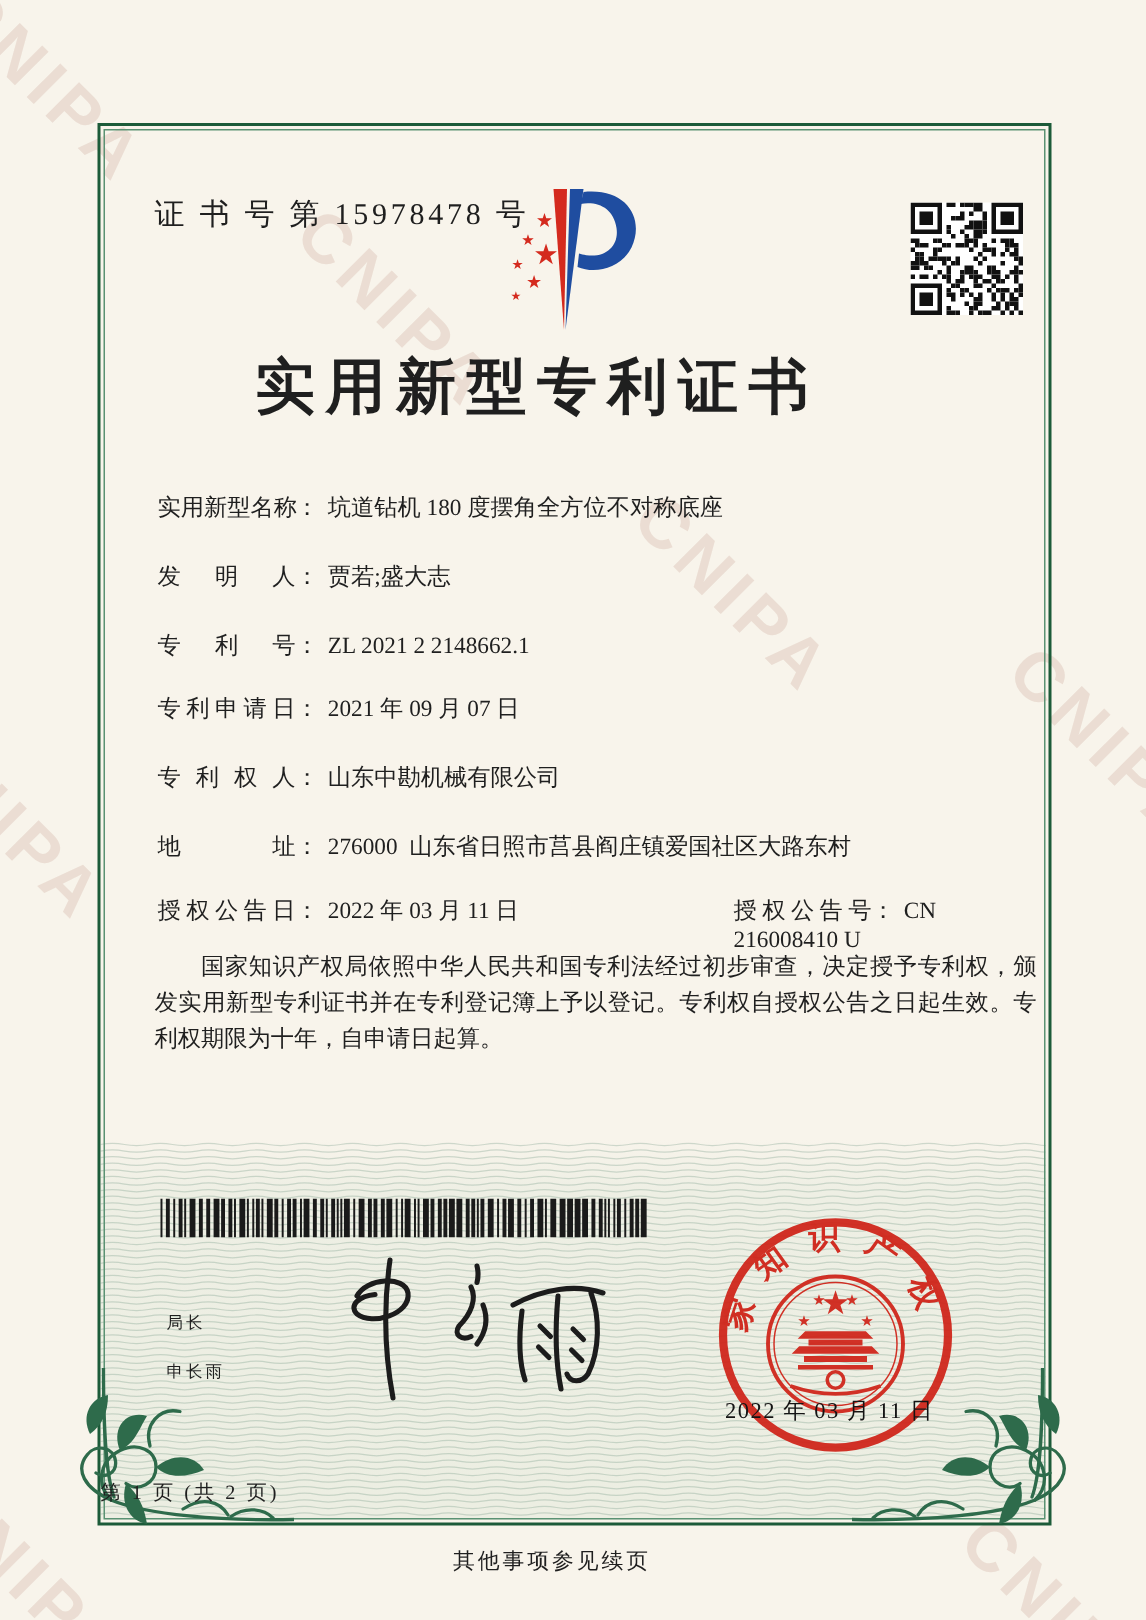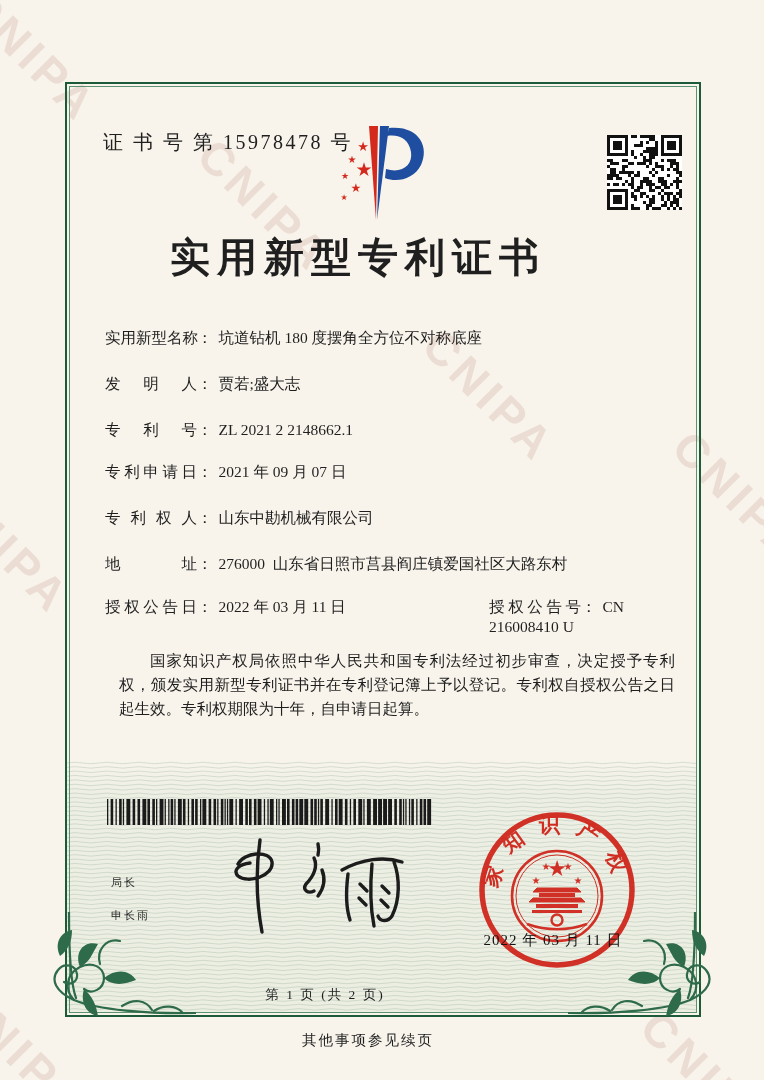--- a/index.html
+++ b/index.html
@@ -18,29 +18,29 @@
   .logo{position:absolute;left:323px;top:124px;}
   .qr{position:absolute;left:607px;top:135px;background:#fff;}
   .title{position:absolute;left:67px;top:230px;width:526px;text-align:center;
          font-size:40px;font-weight:bold;letter-spacing:7px;padding-left:28px;}
   .frow{position:absolute;left:105px;font-size:15.5px;white-space:nowrap;}
   .flabel{display:inline-block;width:92px;text-align:justify;text-align-last:justify;}
   .fvalue{white-space:pre-wrap;margin-left:6px;}
   .col2{position:absolute;left:384px;top:0;}
   .bodytext{position:absolute;left:103px;top:633px;width:588px;font-size:15.5px;
             line-height:24px;text-align:justify;}
-  .bodytext p{margin:16px;text-indent:2em;}
+  .bodytext p{margin:0;text-indent:2em;}
   .barcode{position:absolute;left:105px;top:799px;background:transparent;}
   .signer{position:absolute;left:111px;top:866px;font-family:"Liberation Sans","DejaVu Sans",sans-serif;
           font-size:11px;letter-spacing:2px;line-height:33px;font-weight:500;}
   .sig{position:absolute;left:222px;top:834px;}
   .seal{position:absolute;left:477px;top:808px;opacity:.93;}
   .sealdate{position:absolute;left:468px;top:931px;width:170px;text-align:center;
             font-size:15px;letter-spacing:1px;color:#141414;font-weight:500;}
-  .pagenum{position:absolute;left:67px;top:986px;width:516px;text-align:center;
+  .pagenum{position:absolute;left:67px;top:986px;width:516px;text-align:left;
            font-size:13.5px;letter-spacing:2px;}
   .contnote{position:absolute;left:0;top:1031px;width:736px;text-align:center;
             font-size:14.5px;letter-spacing:2px;}
   .corner{position:absolute;pointer-events:none;}
 </style>
 </head>
 <body>
 
 <div class="page">
 

